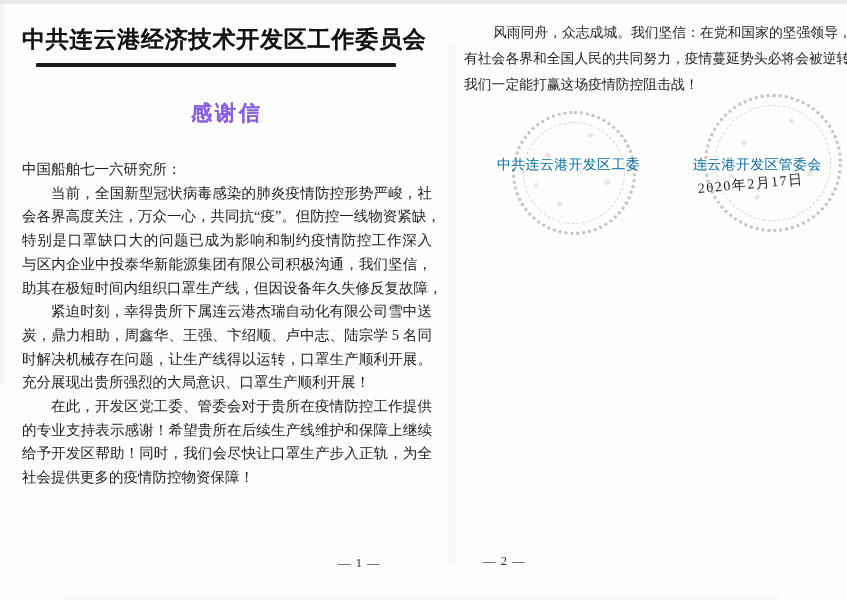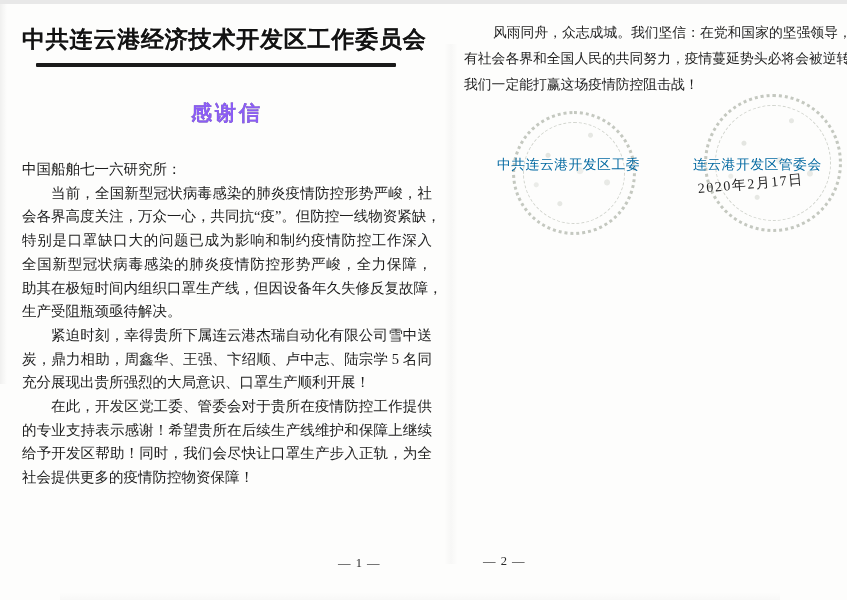--- a/index.html
+++ b/index.html
@@ -88,25 +88,25 @@
   <div class="page1">
     <div class="org-title">中共连云港经济技术开发区工作委员会</div>
     <div class="rule"></div>
     <div class="letter-title">感谢信</div>
 
     <div class="body1">
       <div class="ln">中国船舶七一六研究所：</div>
       <div class="ln j ind">当前，全国新型冠状病毒感染的肺炎疫情防控形势严峻，社</div>
       <div class="ln j">会各界高度关注，万众一心，共同抗“疫”。但防控一线物资紧缺，</div>
       <div class="ln j">特别是口罩缺口大的问题已成为影响和制约疫情防控工作深入</div>
-      <div class="ln j">全国新型冠状病毒感染的肺炎疫情防控形势严峻，全力保障，</div>
+      <div class="ln j">与区内企业中投泰华新能源集团有限公司积极沟通，我们坚信，</div>
       <div class="ln j">助其在极短时间内组织口罩生产线，但因设备年久失修反复故障，</div>
-      <div class="ln">生产受阻瓶颈亟待解决。</div>
       <div class="ln j ind">紧迫时刻，幸得贵所下属连云港杰瑞自动化有限公司雪中送</div>
       <div class="ln j">炭，鼎力相助，周鑫华、王强、卞绍顺、卢中志、陆宗学 5 名同</div>
+      <div class="ln j">时解决机械存在问题，让生产线得以运转，口罩生产顺利开展。</div>
       <div class="ln">充分展现出贵所强烈的大局意识、口罩生产顺利开展！</div>
       <div class="ln j ind">在此，开发区党工委、管委会对于贵所在疫情防控工作提供</div>
       <div class="ln j">的专业支持表示感谢！希望贵所在后续生产线维护和保障上继续</div>
       <div class="ln j">给予开发区帮助！同时，我们会尽快让口罩生产步入正轨，为全</div>
       <div class="ln">社会提供更多的疫情防控物资保障！</div>
     </div>
 
     <div class="pagenum p1">— 1 —</div>
   </div>
 

